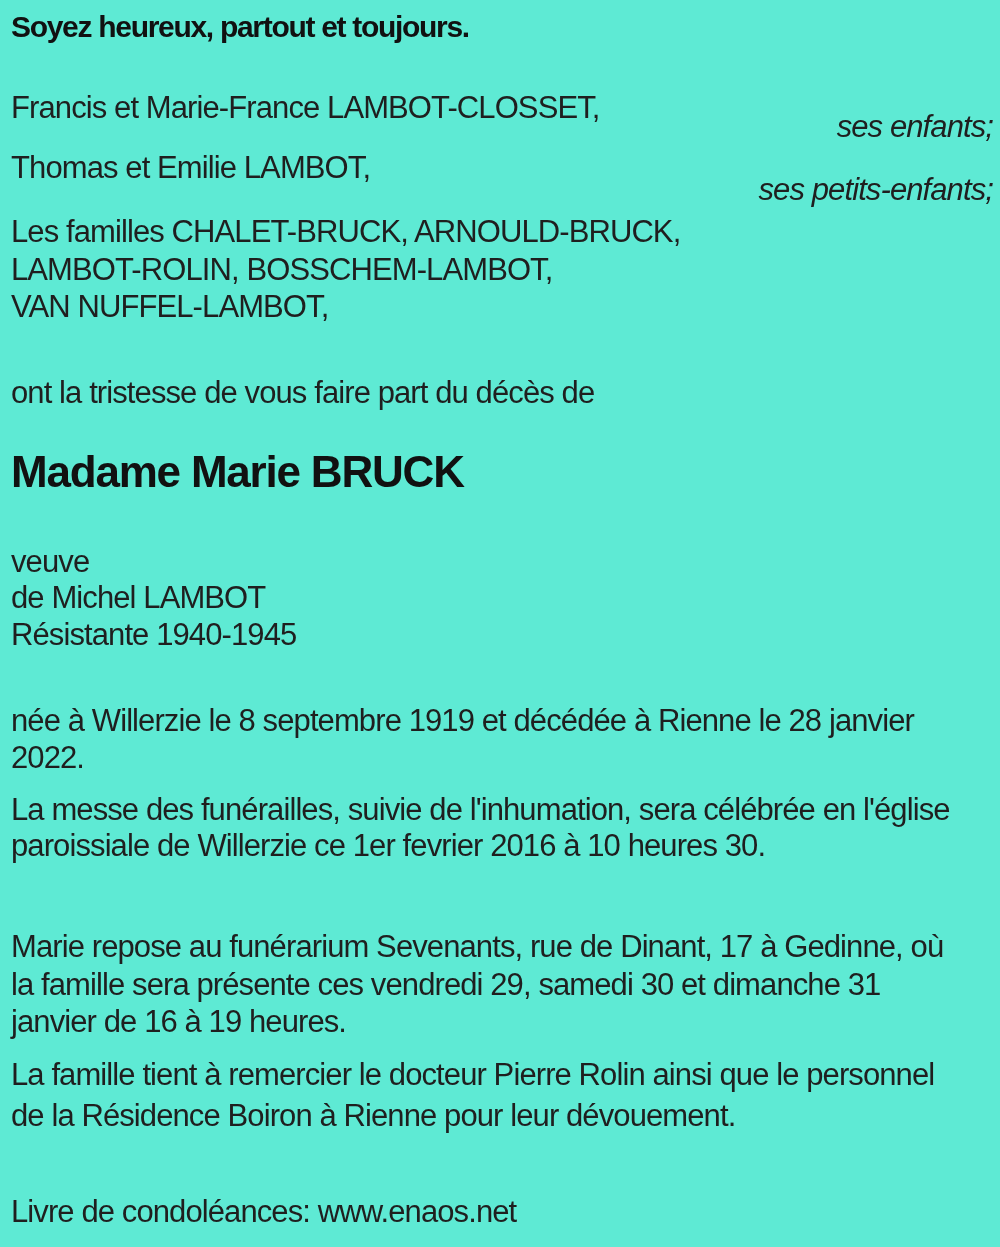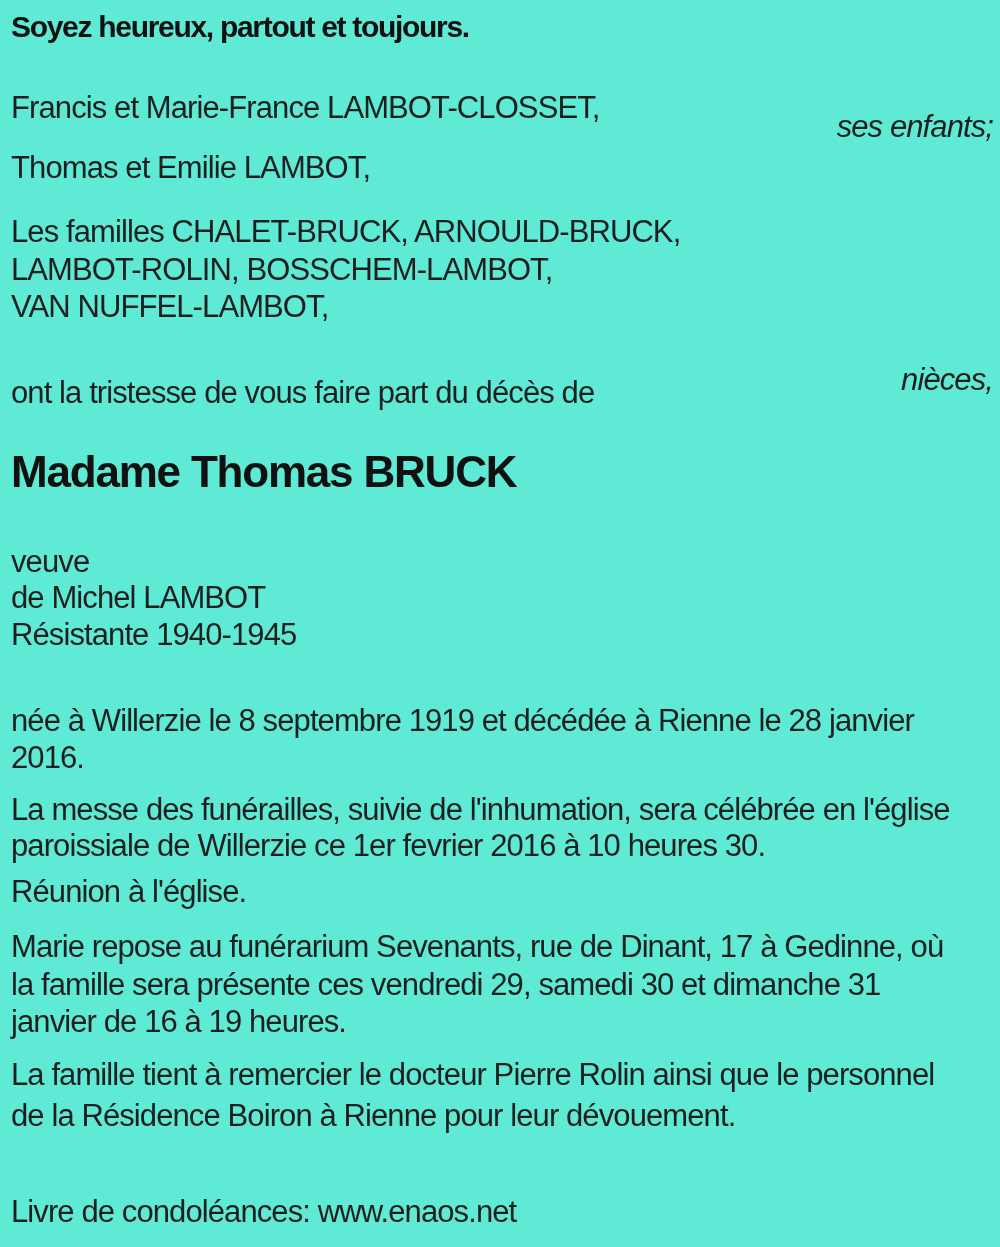--- a/index.html
+++ b/index.html
@@ -49,41 +49,40 @@
 <body>
 
 <div class="page">
 
   <div class="line motto" style="top:12px">Soyez heureux, partout et toujours.</div>
 
   <div class="line" style="top:92px">Francis et Marie-France LAMBOT-CLOSSET,</div>
   <div class="line right italic" style="top:111px">ses enfants;</div>
 
   <div class="line" style="top:152px">Thomas et Emilie LAMBOT,</div>
+  <div class="line right italic" style="top:174px">ses petits-enfants;</div>
 
   <div class="line" style="top:216px">Les familles CHALET-BRUCK, ARNOULD-BRUCK,</div>
   <div class="line" style="top:254px">LAMBOT-ROLIN, BOSSCHEM-LAMBOT,</div>
   <div class="line" style="top:291px">VAN NUFFEL-LAMBOT,</div>
-  <div class="line right italic" style="top:364px">nièces,</div>
 
   <div class="line" style="top:377px">ont la tristesse de vous faire part du décès de</div>
 
-  <div class="line deceased" style="top:450px">Madame Thomas BRUCK</div>
+  <div class="line deceased" style="top:450px">Madame Marie BRUCK</div>
 
   <div class="line" style="top:582px">de Michel LAMBOT</div>
   <div class="line" style="top:546px">veuve</div>
   <div class="line" style="top:619px">Résistante 1940-1945</div>
 
   <div class="line" style="top:705px">née à Willerzie le 8 septembre 1919 et décédée à Rienne le 28 janvier</div>
-  <div class="line" style="top:742px">2016.</div>
+  <div class="line" style="top:742px">2022.</div>
 
   <div class="line" style="top:794px">La messe des funérailles, suivie de l'inhumation, sera célébrée en l'église</div>
   <div class="line" style="top:830px">paroissiale de Willerzie ce 1er fevrier 2016 à 10 heures 30.</div>
 
-  <div class="line" style="top:876px">Réunion à l'église.</div>
 
   <div class="line" style="top:931px">Marie repose au funérarium Sevenants, rue de Dinant, 17 à Gedinne, où</div>
   <div class="line" style="top:969px">la famille sera présente ces vendredi 29, samedi 30 et dimanche 31</div>
   <div class="line" style="top:1006px">janvier de 16 à 19 heures.</div>
 
   <div class="line" style="top:1059px">La famille tient à remercier le docteur Pierre Rolin ainsi que le personnel</div>
   <div class="line" style="top:1100px">de la Résidence Boiron à Rienne pour leur dévouement.</div>
 
 
   <div class="line" style="top:1196px">Livre de condoléances: www.enaos.net</div>

